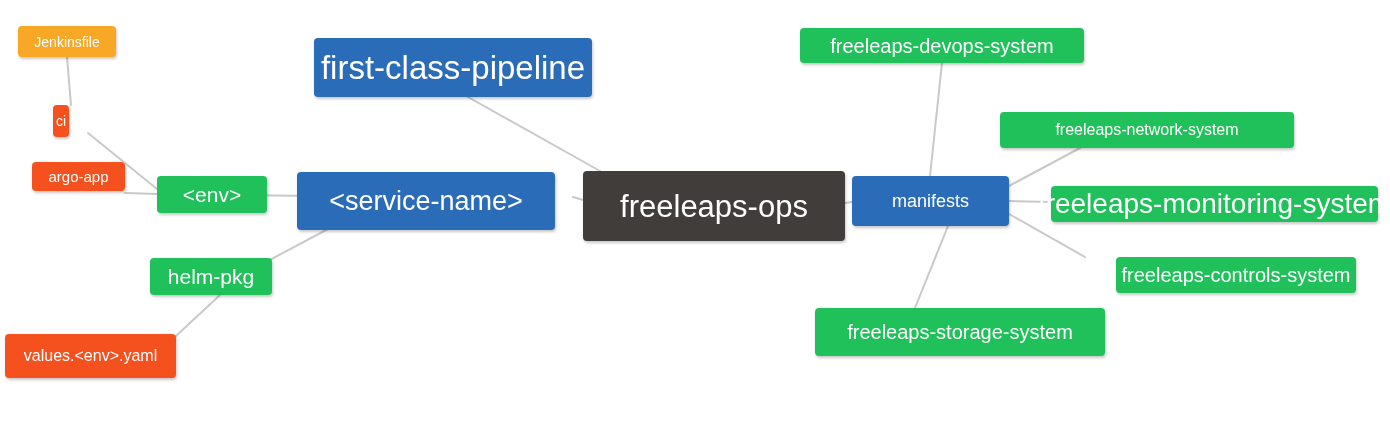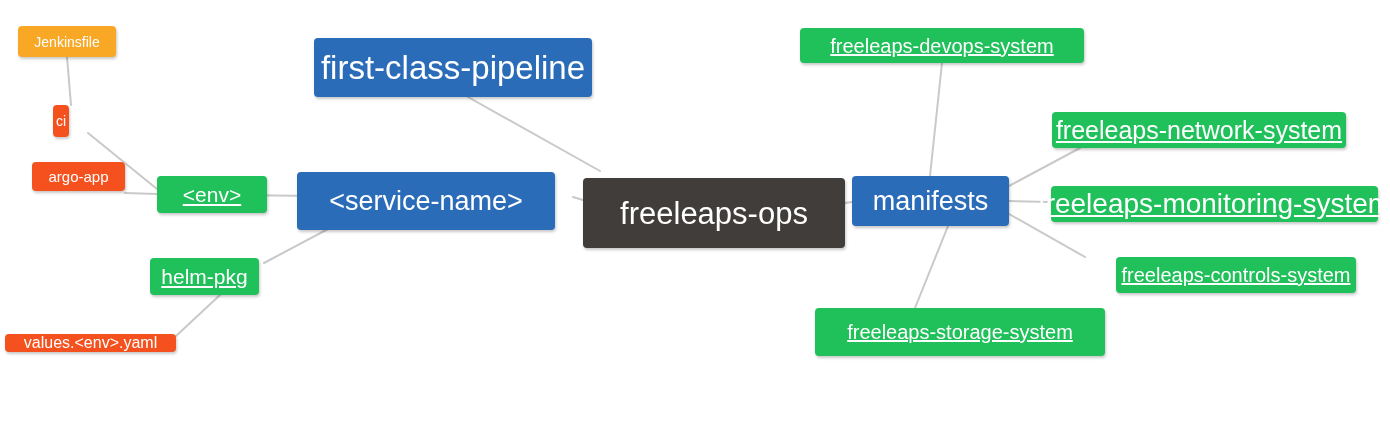--- a/index.html
+++ b/index.html
@@ -44,23 +44,23 @@
     border-radius: 4px;
     box-shadow: 1px 2px 3px rgba(0,0,0,0.22);
     line-height: 1;
     user-select: none;
   }
   .node-label {
     display: block;
     padding: 0 2px;
   }
   
-  .c-root   { background: #413d3a; margin-top: 7px; }
+  .c-root   { background: #413d3a; }
   .c-blue   { background: #2b6cb8; }
-  .c-green  { background: #20c05a; text-decoration: underline; }
+  .c-green  { background: #20c05a; }
   .c-orange { background: #f9a825; }
   .c-red    { background: #f4511e; }
 </style>
 </head>
 <body>
 
 <div id="mindmap-canvas">
 
   <svg id="edge-layer" viewBox="0 0 1390 421" xmlns="http://www.w3.org/2000/svg">
       <line class="edge" x1="67" y1="57" x2="71" y2="105" stroke="#c9c9c9"></line>
@@ -85,42 +85,42 @@
       </div>
       <div class="node c-red" style="left: 53px; top: 105px; width: 16px; height: 32px; font-size: 14px;">
         <span class="node-label">ci</span>
       </div>
       <div class="node c-red" style="left: 32px; top: 162px; width: 93px; height: 29px; font-size: 15px;">
         <span class="node-label">argo-app</span>
       </div>
       <div class="node c-green" style="left: 157px; top: 176px; width: 110px; height: 37px; font-size: 21px;">
         <span class="node-label">&lt;env&gt;</span>
       </div>
-      <div class="node c-green" style="left: 150px; top: 258px; width: 109px; height: 37px; font-size: 21px;">
+      <div class="node c-green" style="left: 150px; top: 258px; width: 122px; height: 37px; font-size: 21px;">
         <span class="node-label">helm-pkg</span>
       </div>
-      <div class="node c-red" style="left: 5px; top: 334px; width: 171px; height: 18px; font-size: 16px;">
+      <div class="node c-red" style="left: 5px; top: 334px; width: 171px; height: 44px; font-size: 16px;">
         <span class="node-label">values.&lt;env&gt;.yaml</span>
       </div>
       <div class="node c-blue" style="left: 314px; top: 38px; width: 278px; height: 59px; font-size: 33px;">
         <span class="node-label">first-class-pipeline</span>
       </div>
       <div class="node c-blue" style="left: 297px; top: 172px; width: 258px; height: 58px; font-size: 27px;">
         <span class="node-label">&lt;service-name&gt;</span>
       </div>
       <div class="node c-root" style="left: 583px; top: 171px; width: 262px; height: 70px; font-size: 31px;">
         <span class="node-label">freeleaps-ops</span>
       </div>
-      <div class="node c-blue" style="left: 852px; top: 176px; width: 157px; height: 50px; font-size: 27px;">
+      <div class="node c-blue" style="left: 852px; top: 176px; width: 157px; height: 50px; font-size: 18px;">
         <span class="node-label">manifests</span>
       </div>
       <div class="node c-green" style="left: 800px; top: 28px; width: 284px; height: 35px; font-size: 20px;">
         <span class="node-label">freeleaps-devops-system</span>
       </div>
-      <div class="node c-green" style="left: 1052px; top: 112px; width: 294px; height: 36px; font-size: 25px;">
+      <div class="node c-green" style="left: 1000px; top: 112px; width: 294px; height: 36px; font-size: 16px;">
         <span class="node-label">freeleaps-network-system</span>
       </div>
       <div class="node c-green" style="left: 1051px; top: 186px; width: 327px; height: 36px; font-size: 28px;">
         <span class="node-label">freeleaps-monitoring-system</span>
       </div>
       <div class="node c-green" style="left: 1116px; top: 257px; width: 240px; height: 36px; font-size: 20px;">
         <span class="node-label">freeleaps-controls-system</span>
       </div>
       <div class="node c-green" style="left: 815px; top: 308px; width: 290px; height: 48px; font-size: 20px;">
         <span class="node-label">freeleaps-storage-system</span>

